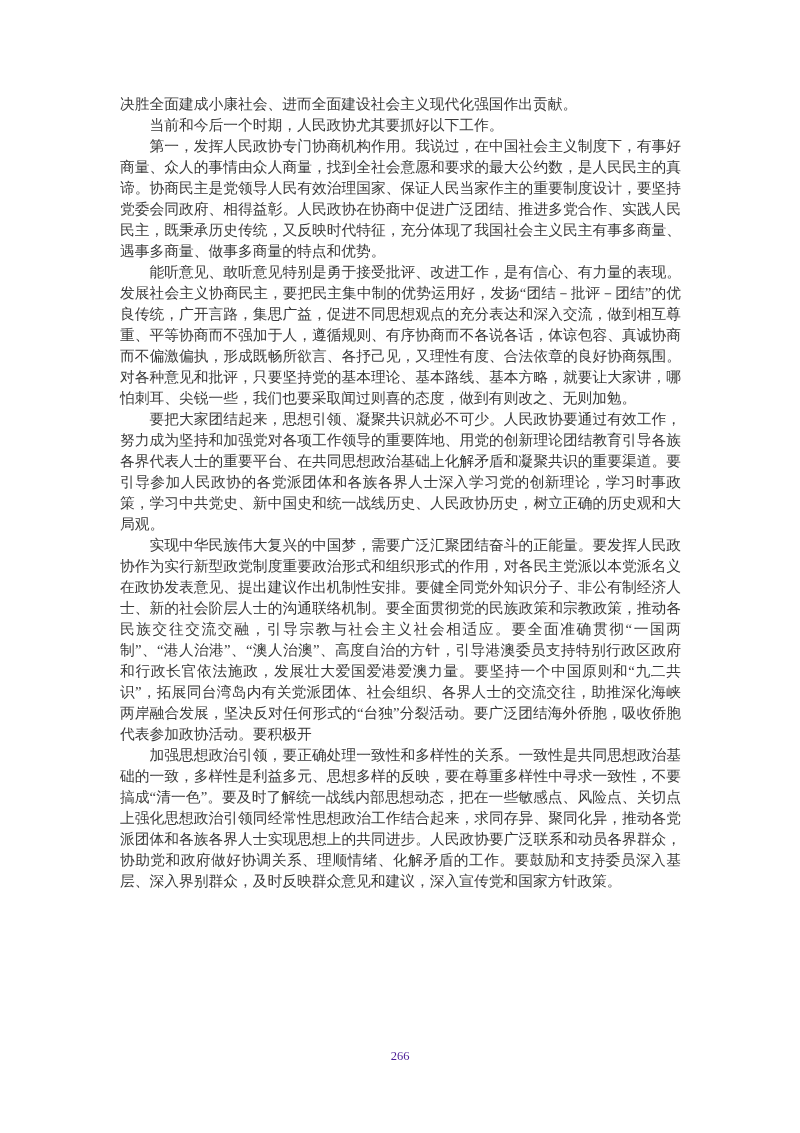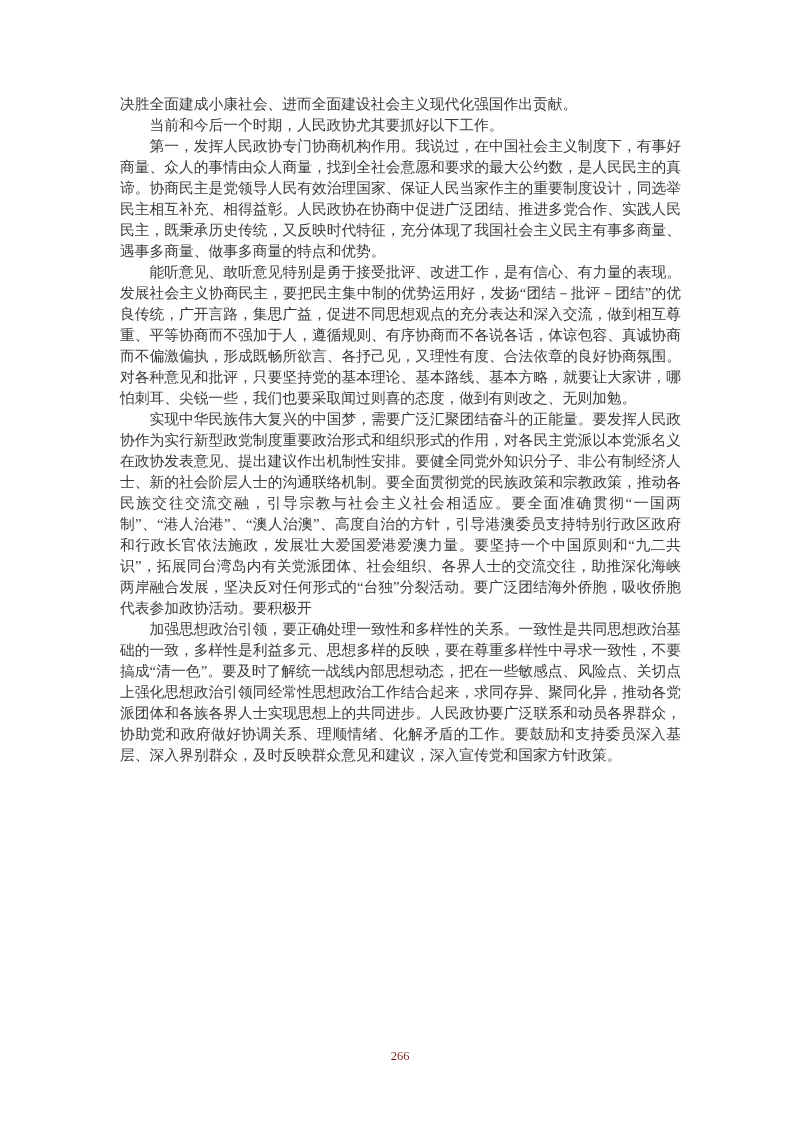--- a/index.html
+++ b/index.html
@@ -34,29 +34,30 @@
   .content p.indent {
     text-indent: 2em;
   }
   .page-number {
     position: absolute;
     top: 1049px;
     left: 0;
     width: 100%;
     text-align: center;
     font-size: 12.5px;
-    color: #7f1d1d;
+    color: #4c1d95;
   }
 </style>
 </head>
 <body>
 
 <div class="page">
   <div class="content">
       <p>决胜全面建成小康社会、进而全面建设社会主义现代化强国作出贡献。</p>
       <p class="indent">当前和今后一个时期，人民政协尤其要抓好以下工作。</p>
-      <p class="indent">第一，发挥人民政协专门协商机构作用。我说过，在中国社会主义制度下，有事好商量、众人的事情由众人商量，找到全社会意愿和要求的最大公约数，是人民民主的真谛。协商民主是党领导人民有效治理国家、保证人民当家作主的重要制度设计，同选举民主相互补充、相得益彰。人民政协在协商中促进广泛团结、推进多党合作、实践人民民主，既秉承历史传统，又反映时代特征，充分体现了我国社会主义民主有事多商量、遇事多商量、做事多商量的特点和优势。</p>
+      <p class="indent">第一，发挥人民政协专门协商机构作用。我说过，在中国社会主义制度下，有事好商量、众人的事情由众人商量，找到全社会意愿和要求的最大公约数，是人民民主的真谛。协商民主是党领导人民有效治理国家、保证人民当家作主的重要制度设计，要坚持党委会同政府、相得益彰。人民政协在协商中促进广泛团结、推进多党合作、实践人民民主，既秉承历史传统，又反映时代特征，充分体现了我国社会主义民主有事多商量、遇事多商量、做事多商量的特点和优势。</p>
       <p class="indent">能听意见、敢听意见特别是勇于接受批评、改进工作，是有信心、有力量的表现。发展社会主义协商民主，要把民主集中制的优势运用好，发扬“团结－批评－团结”的优良传统，广开言路，集思广益，促进不同思想观点的充分表达和深入交流，做到相互尊重、平等协商而不强加于人，遵循规则、有序协商而不各说各话，体谅包容、真诚协商而不偏激偏执，形成既畅所欲言、各抒己见，又理性有度、合法依章的良好协商氛围。对各种意见和批评，只要坚持党的基本理论、基本路线、基本方略，就要让大家讲，哪怕刺耳、尖锐一些，我们也要采取闻过则喜的态度，做到有则改之、无则加勉。</p>
+      <p class="indent">要把大家团结起来，思想引领、凝聚共识就必不可少。人民政协要通过有效工作，努力成为坚持和加强党对各项工作领导的重要阵地、用党的创新理论团结教育引导各族各界代表人士的重要平台、在共同思想政治基础上化解矛盾和凝聚共识的重要渠道。要引导参加人民政协的各党派团体和各族各界人士深入学习党的创新理论，学习时事政策，学习中共党史、新中国史和统一战线历史、人民政协历史，树立正确的历史观和大局观。</p>
       <p class="indent">实现中华民族伟大复兴的中国梦，需要广泛汇聚团结奋斗的正能量。要发挥人民政协作为实行新型政党制度重要政治形式和组织形式的作用，对各民主党派以本党派名义在政协发表意见、提出建议作出机制性安排。要健全同党外知识分子、非公有制经济人士、新的社会阶层人士的沟通联络机制。要全面贯彻党的民族政策和宗教政策，推动各民族交往交流交融，引导宗教与社会主义社会相适应。要全面准确贯彻“一国两制”、“港人治港”、“澳人治澳”、高度自治的方针，引导港澳委员支持特别行政区政府和行政长官依法施政，发展壮大爱国爱港爱澳力量。要坚持一个中国原则和“九二共识”，拓展同台湾岛内有关党派团体、社会组织、各界人士的交流交往，助推深化海峡两岸融合发展，坚决反对任何形式的“台独”分裂活动。要广泛团结海外侨胞，吸收侨胞代表参加政协活动。要积极开</p>
       <p class="indent">加强思想政治引领，要正确处理一致性和多样性的关系。一致性是共同思想政治基础的一致，多样性是利益多元、思想多样的反映，要在尊重多样性中寻求一致性，不要搞成“清一色”。要及时了解统一战线内部思想动态，把在一些敏感点、风险点、关切点上强化思想政治引领同经常性思想政治工作结合起来，求同存异、聚同化异，推动各党派团体和各族各界人士实现思想上的共同进步。人民政协要广泛联系和动员各界群众，协助党和政府做好协调关系、理顺情绪、化解矛盾的工作。要鼓励和支持委员深入基层、深入界别群众，及时反映群众意见和建议，深入宣传党和国家方针政策。</p>
     </div>
   <div class="page-number">266</div>
 </div>
 
 </body></html>

